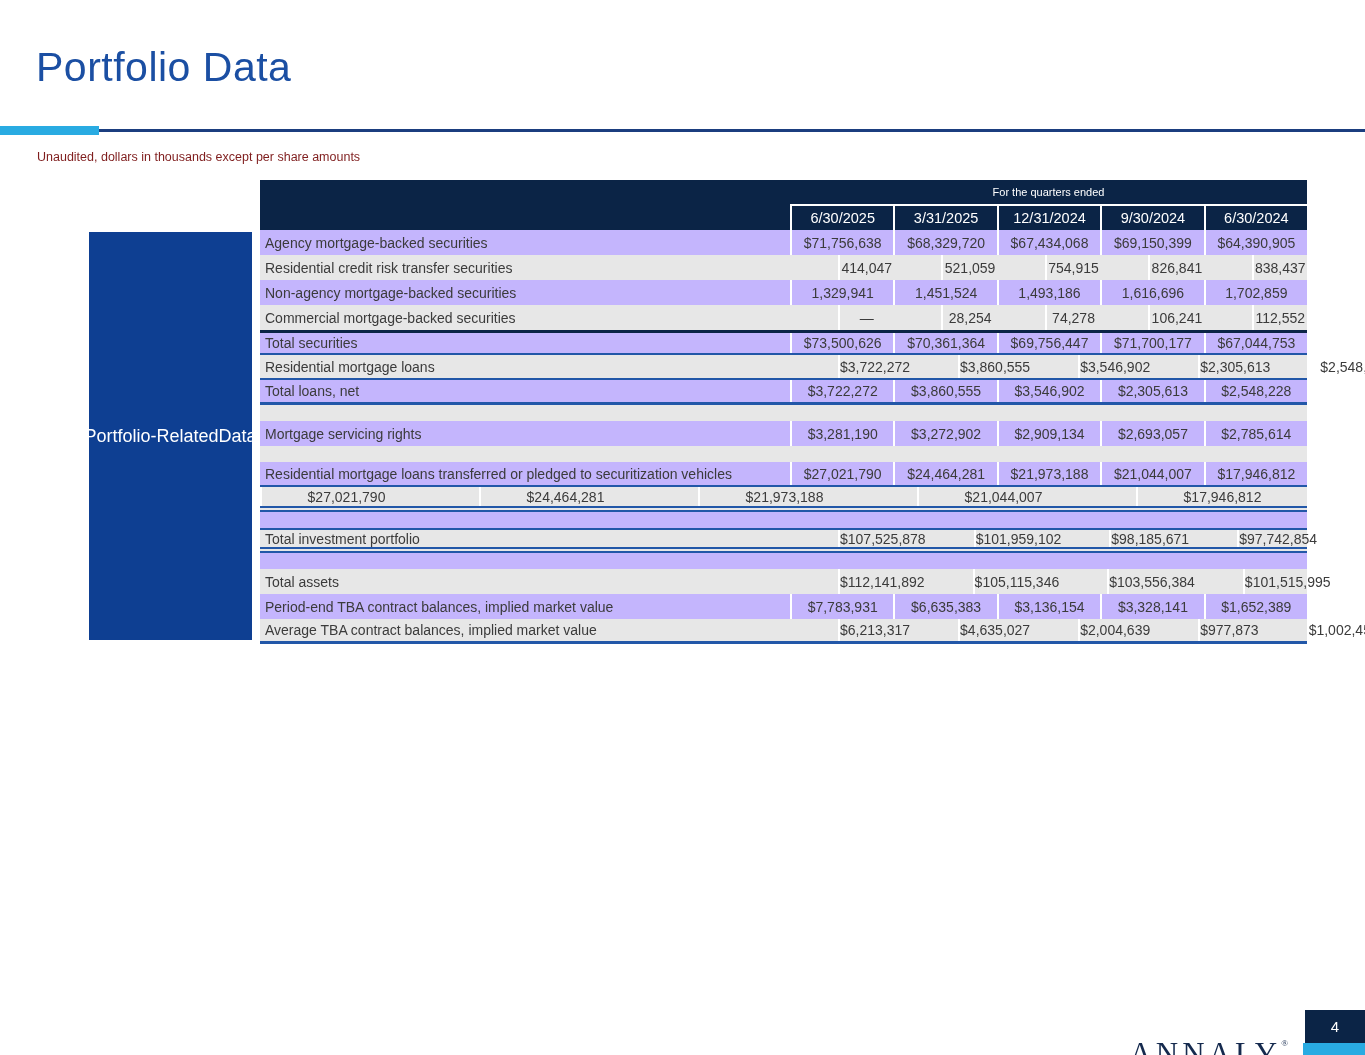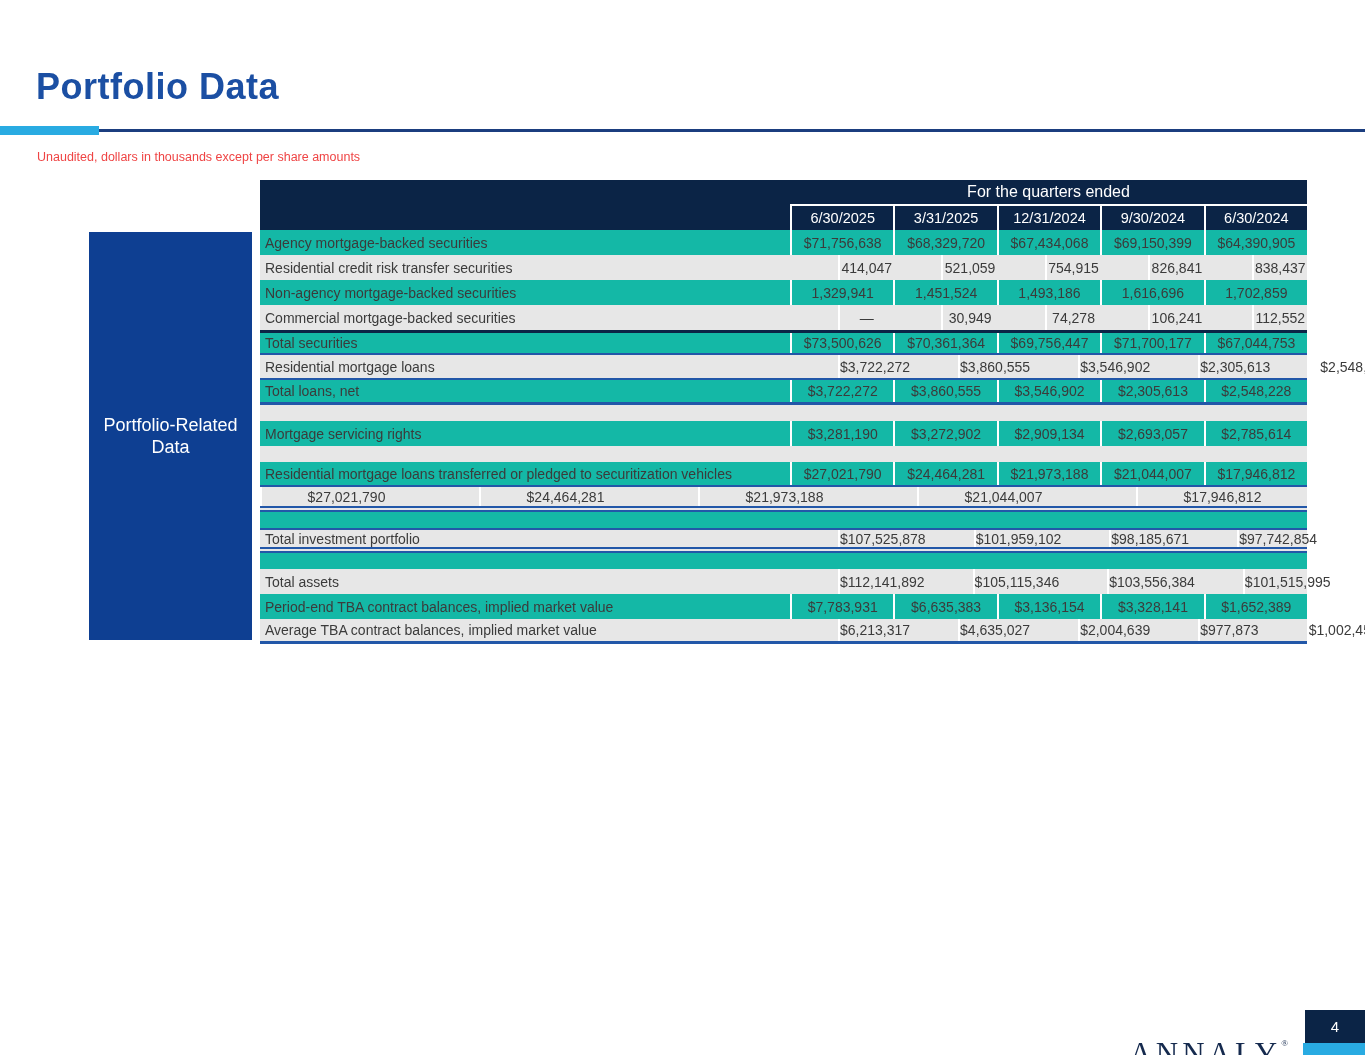--- a/index.html
+++ b/index.html
@@ -13,50 +13,50 @@
     --logo-navy:#152A4E;
     --text-gray:#3B3B3B;
   }
   *{margin:0;padding:0;box-sizing:border-box;}
   html,body{background:#888;}
   .slide{
     position:relative;width:1365px;height:1055px;background:#fff;overflow:hidden;
     font-family:"Liberation Sans",sans-serif;margin:0 auto;
   }
   .page-title{
-    position:absolute;left:36px;top:66px;font-size:36px;font-weight:700;
+    position:absolute;left:36px;top:44px;font-size:41px;font-weight:400;
     color:var(--title-blue);letter-spacing:0.5px;
   }
   .accent-bar{position:absolute;left:0;top:126px;width:99px;height:9px;background:var(--accent-cyan);}
   .divider-line{position:absolute;left:99px;top:129px;width:1266px;height:3px;background:var(--divider-navy);}
-  .subtitle{position:absolute;left:37px;top:150px;font-size:12.5px;color:#ef4444;}
+  .subtitle{position:absolute;left:37px;top:150px;font-size:12.5px;color:#7f1d1d;}
   .sidebar-box{
     position:absolute;left:89px;top:232px;width:163px;height:408px;background:var(--sidebar-blue);
-    display:flex;flex-direction:column;align-items:center;justify-content:center;
+    display:flex;flex-direction:row;align-items:center;justify-content:center;
     color:#fff;font-size:18px;line-height:1.25;text-align:center;
   }
   .sidebar-box div{white-space:nowrap;}
   .ptable{position:absolute;left:260px;top:180px;width:1047px;font-size:14px;color:var(--text-gray);}
   .thead-group{display:flex;height:26px;background:var(--header-navy);}
   .thead-cols{display:flex;height:24px;background:var(--header-navy);}
   .label-pad{flex:0 0 530px;}
   .group-cell{
     flex:1 1 0;display:flex;align-items:center;justify-content:center;color:#fff;
-    font-size:16px;border-bottom:2px solid #fff;
+    font-size:11px;border-bottom:2px solid #fff;
   }
   .hcell{
     flex:1 1 0;display:flex;align-items:center;justify-content:center;color:#fff;
     font-size:14.5px;border-left:2px solid #fff;
   }
   .row{display:flex;height:25px;align-items:stretch;}
   .lcell{flex:0 0 530px;display:flex;align-items:center;padding-left:5px;}
   .vcell{flex:1 1 0;display:flex;align-items:center;justify-content:center;border-left:2px solid #fff;}
   .spacer{height:16px;}
   .shade-gray{background:var(--stripe-gray);gap:48px;}
-  .shade-white{background:#14b8a6;}
+  .shade-white{background:#c4b5fd;}
   .b-top-navy{border-top:3px solid var(--header-navy);}
   .b-top-blue{border-top:2px solid var(--line-blue);}
   .b-bottom-blue{border-bottom:2px solid var(--line-blue);}
   .b-bottom-blue-thick{border-bottom:3px solid var(--line-blue);}
   .b-bottom-double{border-bottom:6px double var(--line-blue);}
   .logo{
     position:absolute;right:77px;top:1036px;font-family:"Liberation Serif",serif;
     font-size:31px;color:var(--logo-navy);letter-spacing:4px;font-weight:400;
   }
   .logo sup{font-size:9px;letter-spacing:0;vertical-align:18px;}
@@ -117,21 +117,21 @@
           <div class="lcell">Non-agency mortgage-backed securities</div>
           <div class="vcell">1,329,941</div>
           <div class="vcell">1,451,524</div>
           <div class="vcell">1,493,186</div>
           <div class="vcell">1,616,696</div>
           <div class="vcell">1,702,859</div>
         </div>
         <div class="row shade-gray">
           <div class="lcell">Commercial mortgage-backed securities</div>
           <div class="vcell">—</div>
-          <div class="vcell">30,949</div>
+          <div class="vcell">28,254</div>
           <div class="vcell">74,278</div>
           <div class="vcell">106,241</div>
           <div class="vcell">112,552</div>
         </div>
         <div class="row shade-white b-top-navy b-bottom-blue">
           <div class="lcell">Total securities</div>
           <div class="vcell">$73,500,626</div>
           <div class="vcell">$70,361,364</div>
           <div class="vcell">$69,756,447</div>
           <div class="vcell">$71,700,177</div>

